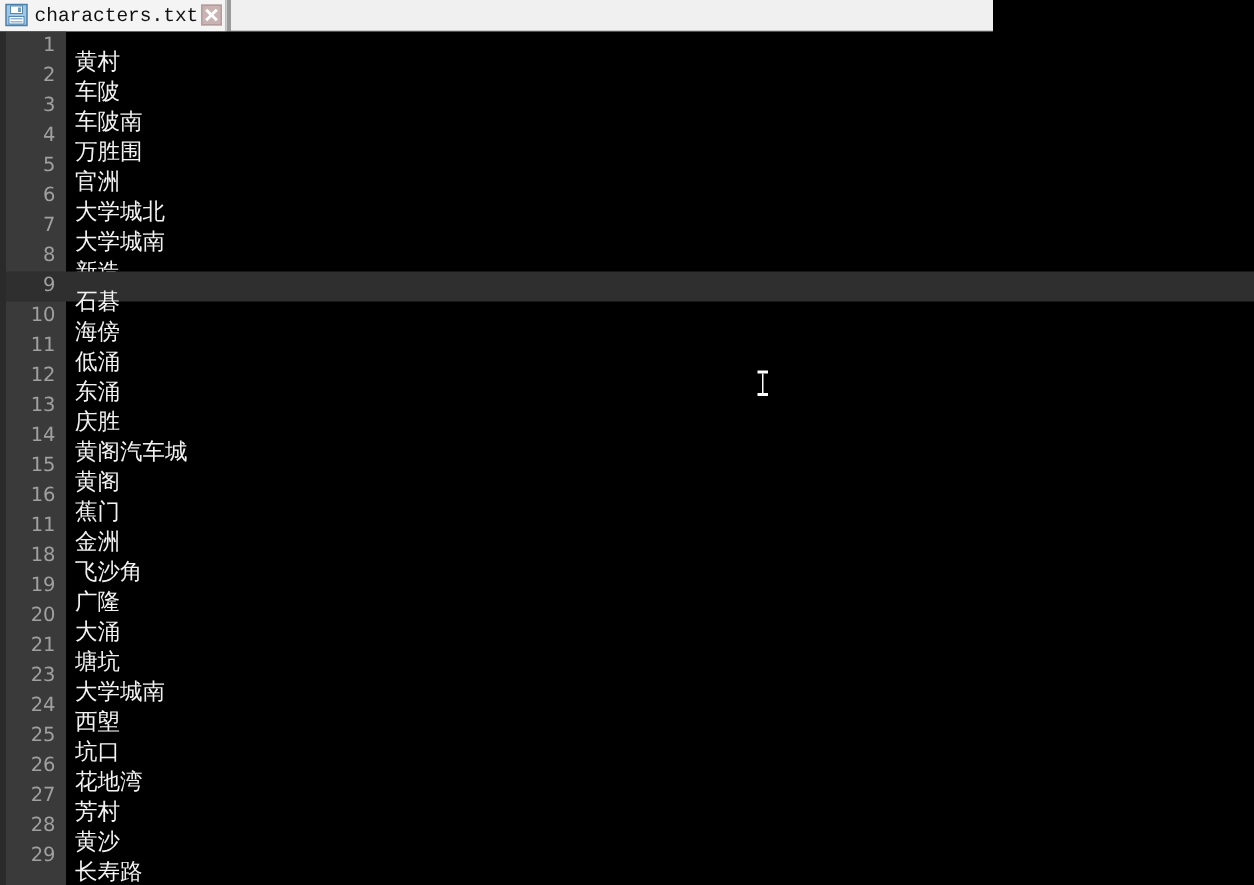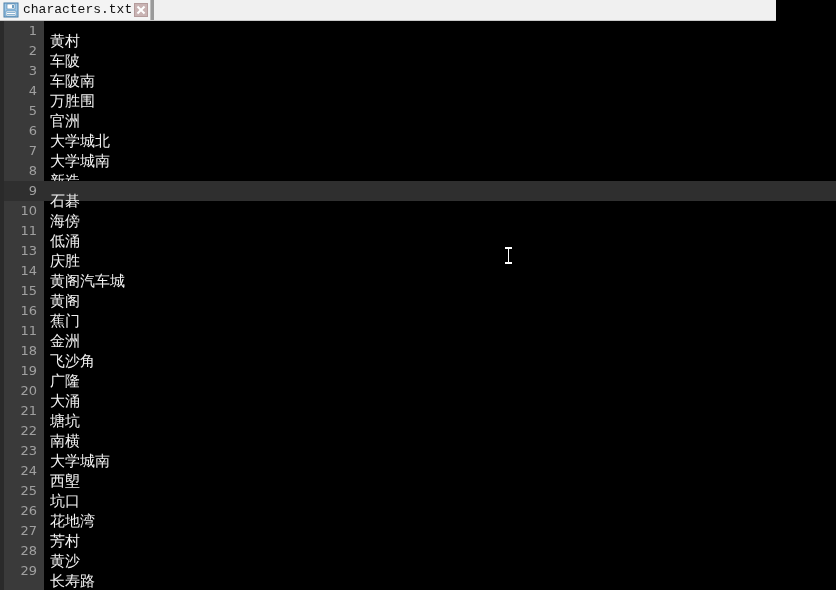--- a/index.html
+++ b/index.html
@@ -17,26 +17,26 @@
     width: 836px;
     height: 590px;
     overflow: hidden;
     background: #000000;
   }
 
   
   .tabbar {
     position: absolute;
     top: 0; left: 0;
-    width: 776px;
+    width: 662px;
     height: 21px;
     background: #f0f0f0;
     border-bottom: 1px solid #c8c8c8;
     display: flex;
-    align-items: flex-end;
+    align-items: center;
   }
 
   .tab {
     display: flex;
     align-items: center;
     height: 21px;
     padding: 0 2px 0 3px;
     background: #f4f4f4;
     border-right: 1px solid #bdbdbd;
     position: relative;
@@ -261,20 +261,24 @@
         </div>
         <div class="line">
           <span class="ln">10</span>
           <span class="txt">海傍</span>
         </div>
         <div class="line">
           <span class="ln">11</span>
           <span class="txt">低涌</span>
         </div>
         <div class="line">
+          <span class="ln">12</span>
+          <span class="txt">东涌</span>
+        </div>
+        <div class="line">
           <span class="ln">13</span>
           <span class="txt">庆胜</span>
         </div>
         <div class="line">
           <span class="ln">14</span>
           <span class="txt">黄阁汽车城</span>
         </div>
         <div class="line">
           <span class="ln">15</span>
           <span class="txt">黄阁</span>
@@ -295,24 +299,20 @@
           <span class="ln">19</span>
           <span class="txt">广隆</span>
         </div>
         <div class="line">
           <span class="ln">20</span>
           <span class="txt">大涌</span>
         </div>
         <div class="line">
           <span class="ln">21</span>
           <span class="txt">塘坑</span>
-        </div>
-        <div class="line">
-          <span class="ln">22</span>
-          <span class="txt">南横</span>
         </div>
         <div class="line">
           <span class="ln">23</span>
           <span class="txt">大学城南</span>
         </div>
         <div class="line">
           <span class="ln">24</span>
           <span class="txt">西塱</span>
         </div>
         <div class="line">

